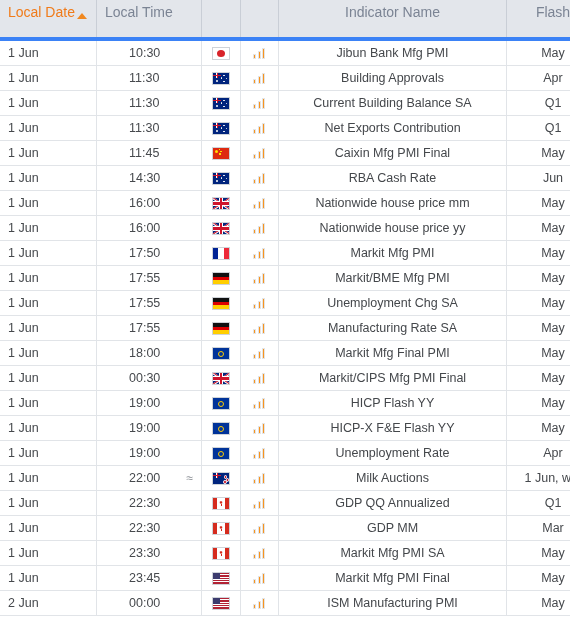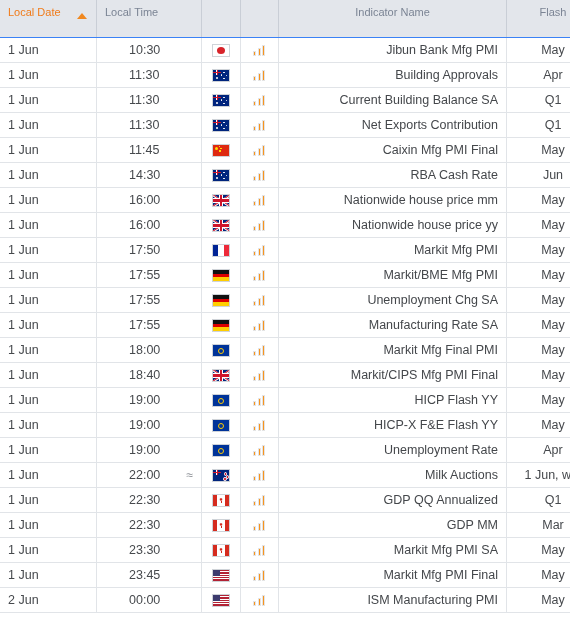--- a/index.html
+++ b/index.html
@@ -15,23 +15,23 @@
   }
   table.calendar {
     width: 570px;
     border-collapse: collapse;
     table-layout: fixed;
   }
   
   thead th {
     background: #e3e6eb;
     border-right: 1px solid #c9ced6;
-    border-bottom: 1px solid #3b82f6;
+    border-bottom: 4px solid #3b82f6;
     color: #7b8494;
-    font-size: 11px;
+    font-size: 14px;
     font-weight: normal;
     padding: 5px 8px 6px 8px;
     height: 26px;
     vertical-align: top;
     line-height: 15px;
     white-space: normal;
   }
   thead th:last-child { border-right: none; }
   thead th.sorted {
     color: #f07b1a;
@@ -65,21 +65,21 @@
     vertical-align: middle;
     white-space: nowrap;
     overflow: hidden;
   }
   tbody td:last-child { border-right: none; }
   tbody tr:last-child td { border-bottom: 1px solid #e1e4e8; }
   td.c-date   { text-align: left; margin-left: 30px; }
   td.c-time   { text-align: left; position: relative; padding-left: 32px; }
   td.c-flag   { text-align: center; padding: 0 2px; }
   td.c-ico    { text-align: center; padding: 0 2px; }
-  td.c-name   { text-align: right; color: #44474b; }
+  td.c-name   { text-align: center; color: #44474b; }
   td.c-period { text-align: center; }
 
   .approx {
     position: absolute;
     right: 8px;
     top: 50%;
     transform: translateY(-50%);
     color: #8b8f95;
     font-size: 12px;
   }
@@ -318,21 +318,21 @@
       <tr>
         <td class="c-date">1 Jun</td>
         <td class="c-time"><span>18:00</span></td>
         <td class="c-flag"><span class="flag f-eu"><i class="ring"></i></span></td>
         <td class="c-ico"><span class="bars"><span class="b1"></span><span class="b2"></span><span class="b3"></span></span></td>
         <td class="c-name">Markit Mfg Final PMI</td>
         <td class="c-period">May</td>
       </tr>
       <tr>
         <td class="c-date">1 Jun</td>
-        <td class="c-time"><span>18:40</span></td>
+        <td class="c-time"><span>00:30</span></td>
         <td class="c-flag"><span class="flag f-gb"><i class="dg1"></i><i class="dg2"></i><i class="dr1"></i><i class="dr2"></i><i class="vw"></i><i class="hw"></i><i class="vr"></i><i class="hr"></i></span></td>
         <td class="c-ico"><span class="bars"><span class="b1"></span><span class="b2"></span><span class="b3"></span></span></td>
         <td class="c-name">Markit/CIPS Mfg PMI Final</td>
         <td class="c-period">May</td>
       </tr>
       <tr>
         <td class="c-date">1 Jun</td>
         <td class="c-time"><span>19:00</span></td>
         <td class="c-flag"><span class="flag f-eu"><i class="ring"></i></span></td>
         <td class="c-ico"><span class="bars"><span class="b1"></span><span class="b2"></span><span class="b3"></span></span></td>

